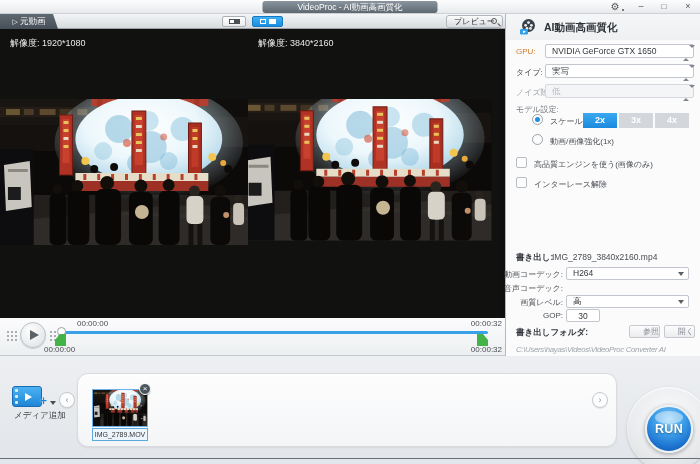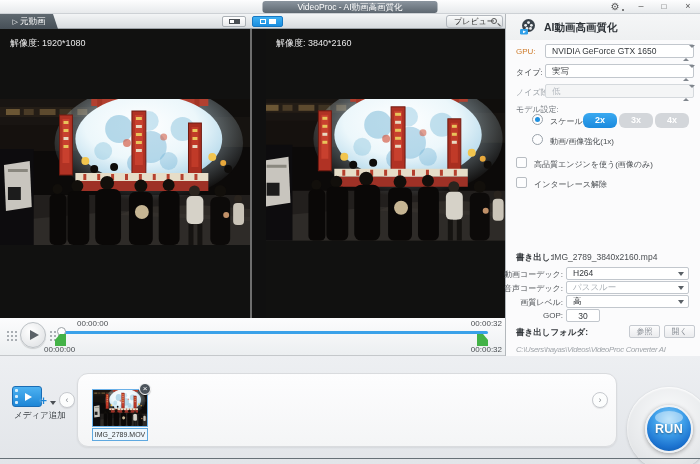--- a/index.html
+++ b/index.html
@@ -51,21 +51,21 @@
     position:absolute; right:2px; top:1px; width:57px; height:13px;
     background:linear-gradient(#fbfcfc,#d8dcdf); border:1px solid #b2b7bd;
     border-radius:3px; font-size:8px; color:#333; line-height:11px; text-align:left; padding-left:7px;
   }
   .mag{ position:absolute; right:5px; top:2px; width:6px; height:6px; border:1.4px solid #555; border-radius:50%; }
   .mag:after{ content:""; position:absolute; left:4.5px; top:4.5px; width:3.5px; height:1.4px; background:#555; transform:rotate(45deg); }
   
   .video-area{ position:absolute; left:0; top:29px; width:505px; height:289px; background:#101010; }
   .vpane{ position:absolute; top:0; height:289px; overflow:hidden; background:#111110; }
   .vpane.left{ left:0; width:252px; border-right:2px solid #6e6e6e; }
-  .vpane.right{ left:266px; width:251px;text-decoration:underline; }
+  .vpane.right{ left:248px; width:251px;text-decoration:underline; }
   .res-label{ position:absolute; left:10px; top:8px; color:#e9e9e9; font-size:9px; }
   .vframe{ position:absolute; left:0; top:70px; width:100%; height:146px; }
   .vframe svg{ display:block; width:100%; height:100%; }
   
   .timeline{
     position:absolute; left:0; top:318px; width:505px; height:38px;
     background:linear-gradient(#fcfcfd,#eceff1);
     border-bottom:1px solid #c5c8cb;
   }
   .grip{ position:absolute; width:13px; height:13px; top:12px;
@@ -108,29 +108,29 @@
     border-top:3.5px solid #80868d; }
   .eselect{ position:absolute; left:60px; width:123px; height:13px; background:#fff;
     border:1px solid #c2c7cd; border-radius:2px; font-size:8.5px; color:#33373b;
     line-height:11px; padding-left:6px; white-space:nowrap; }
   .eselect.dim{ color:#aab0b6; }
   .caret-dn{ position:absolute; right:4px; top:4px; width:0; height:0;
     border-left:3.5px solid transparent; border-right:3.5px solid transparent; border-top:4px solid #5a6066; }
   .radio{ position:absolute; width:11px; height:11px; border-radius:50%; border:1px solid #9aa2aa; background:#fdfdfe; }
   .radio.sel:after{ content:""; position:absolute; left:2px; top:2px; width:5px; height:5px;
     border-radius:50%; background:#1e90e0; }
-  .scale-btn{ position:absolute; width:34px; height:15px; border-radius:6px; font-size:9px; font-weight:bold;
+  .scale-btn{ position:absolute; width:34px; height:15px; border-radius:0; font-size:9px; font-weight:bold;
     text-align:center; line-height:15px; color:#fff; }
   .scale-on{ background:linear-gradient(#3aa9f0,#1b8ade); }
   .scale-off{ background:#d3d6da; }
   .checkbox{ position:absolute; width:11px; height:11px; border:1px solid #b8bdc3; border-radius:2px; background:#fdfdfe; }
   .gop-input{ position:absolute; left:60px; width:34px; height:13px; border:1px solid #c2c7cd; border-radius:2px;
     font-size:8.5px; color:#33373b; text-align:center; font-family:"Liberation Sans",sans-serif; background:#fff; }
   .small-btn{ position:absolute; width:31px; height:13px; background:linear-gradient(#fcfcfd,#ebecee);
-    border:1px solid #c6cad0; border-radius:2px; font-size:8px; color:#8a8f96; text-align:center; line-height:12px; }
+    border:1px solid #c6cad0; border-radius:2px; font-size:8px; color:#8a8f96; text-align:right; line-height:12px; }
   .p-path{ position:absolute; left:10px; top:331px; font-size:7.8px; color:#a0a5aa; letter-spacing:-0.3px; white-space:nowrap;font-style:italic; }
   
   .tray{ position:absolute; left:0; top:356px; width:700px; height:108px;
     background:linear-gradient(#edeff2,#e2e5e9); }
   .tray-box{ position:absolute; left:77px; top:17px; width:540px; height:74px;
     background:linear-gradient(#fdfdfe,#f4f5f6); border:1px solid #d9dbde; border-radius:11px;
     box-shadow:0 1px 2px rgba(0,0,0,.07); }
   .add-media{ position:absolute; left:12px; top:30px; width:46px; height:36px; }
   .am-body{ position:absolute; left:0; top:0; width:30px; height:21px; border-radius:3px;
     background:linear-gradient(#4db2f2,#1e86d6); border:1px solid #1a6cb4; }
@@ -388,21 +388,20 @@
     <div class="checkbox" style="left:10px; top:163px"></div>
     <div class="plabel" style="left:28px; top:165px">インターレース解除</div>
 
     <div class="plabel bold" style="left:10px; top:238px">書き出し:</div>
     <div class="plabel" style="left:46px; top:238px; font-size:8.5px">IMG_2789_3840x2160.mp4</div>
 
     <div class="plabel-r" style="top:255px">動画コーデック:</div>
     <div class="eselect" style="top:253px"><span>H264</span><span class="caret-dn"></span></div>
 
     <div class="plabel-r" style="top:269px">音声コーデック:</div>
-    <div class="eselect dim" style="top:267px"><span>パススルー</span><span class="caret-dn"></span></div>
 
     <div class="plabel-r" style="top:283px">画質レベル:</div>
     <div class="eselect" style="top:281px"><span>高</span><span class="caret-dn"></span></div>
 
     <div class="plabel-r" style="top:297px">GOP:</div>
     <input class="gop-input" style="top: 295px;" value="30">
 
     <div class="plabel bold" style="left:10px; top:313px">書き出しフォルダ:</div>
     <div class="small-btn" style="left:123px; top:311px">参照</div>
     <div class="small-btn" style="left:158px; top:311px">開く</div>

